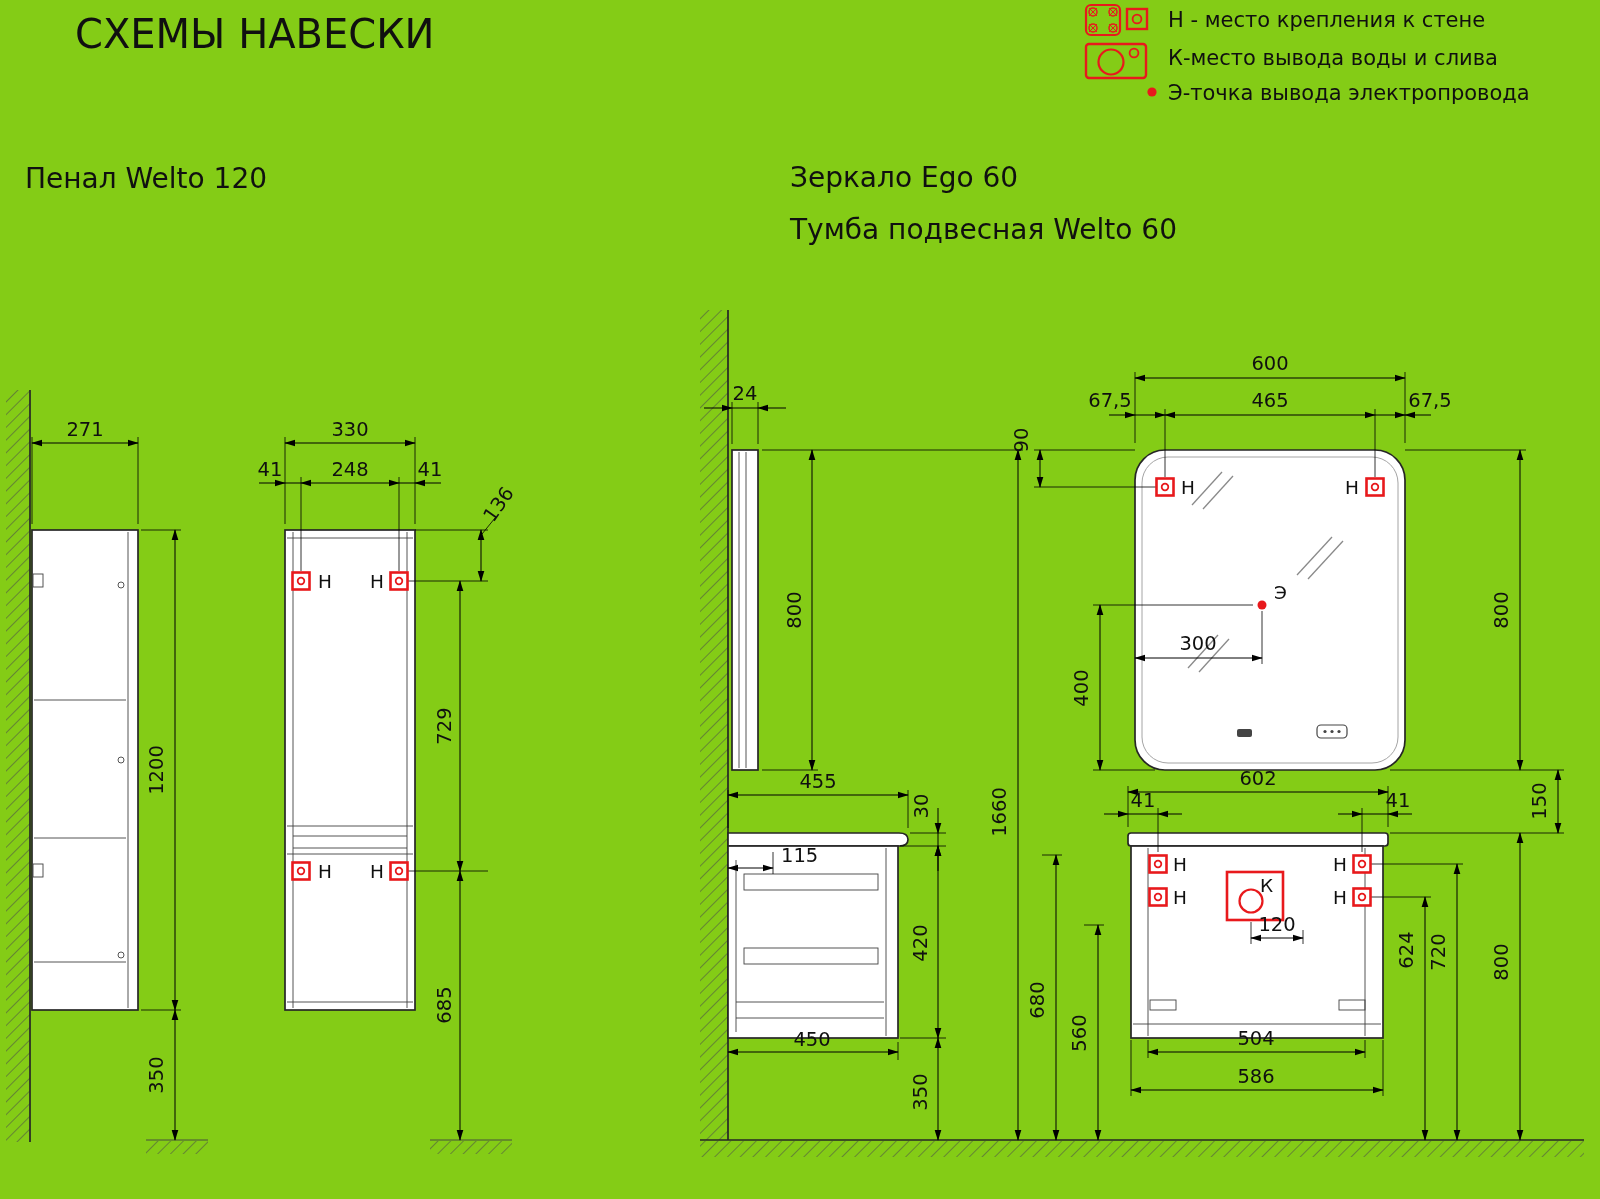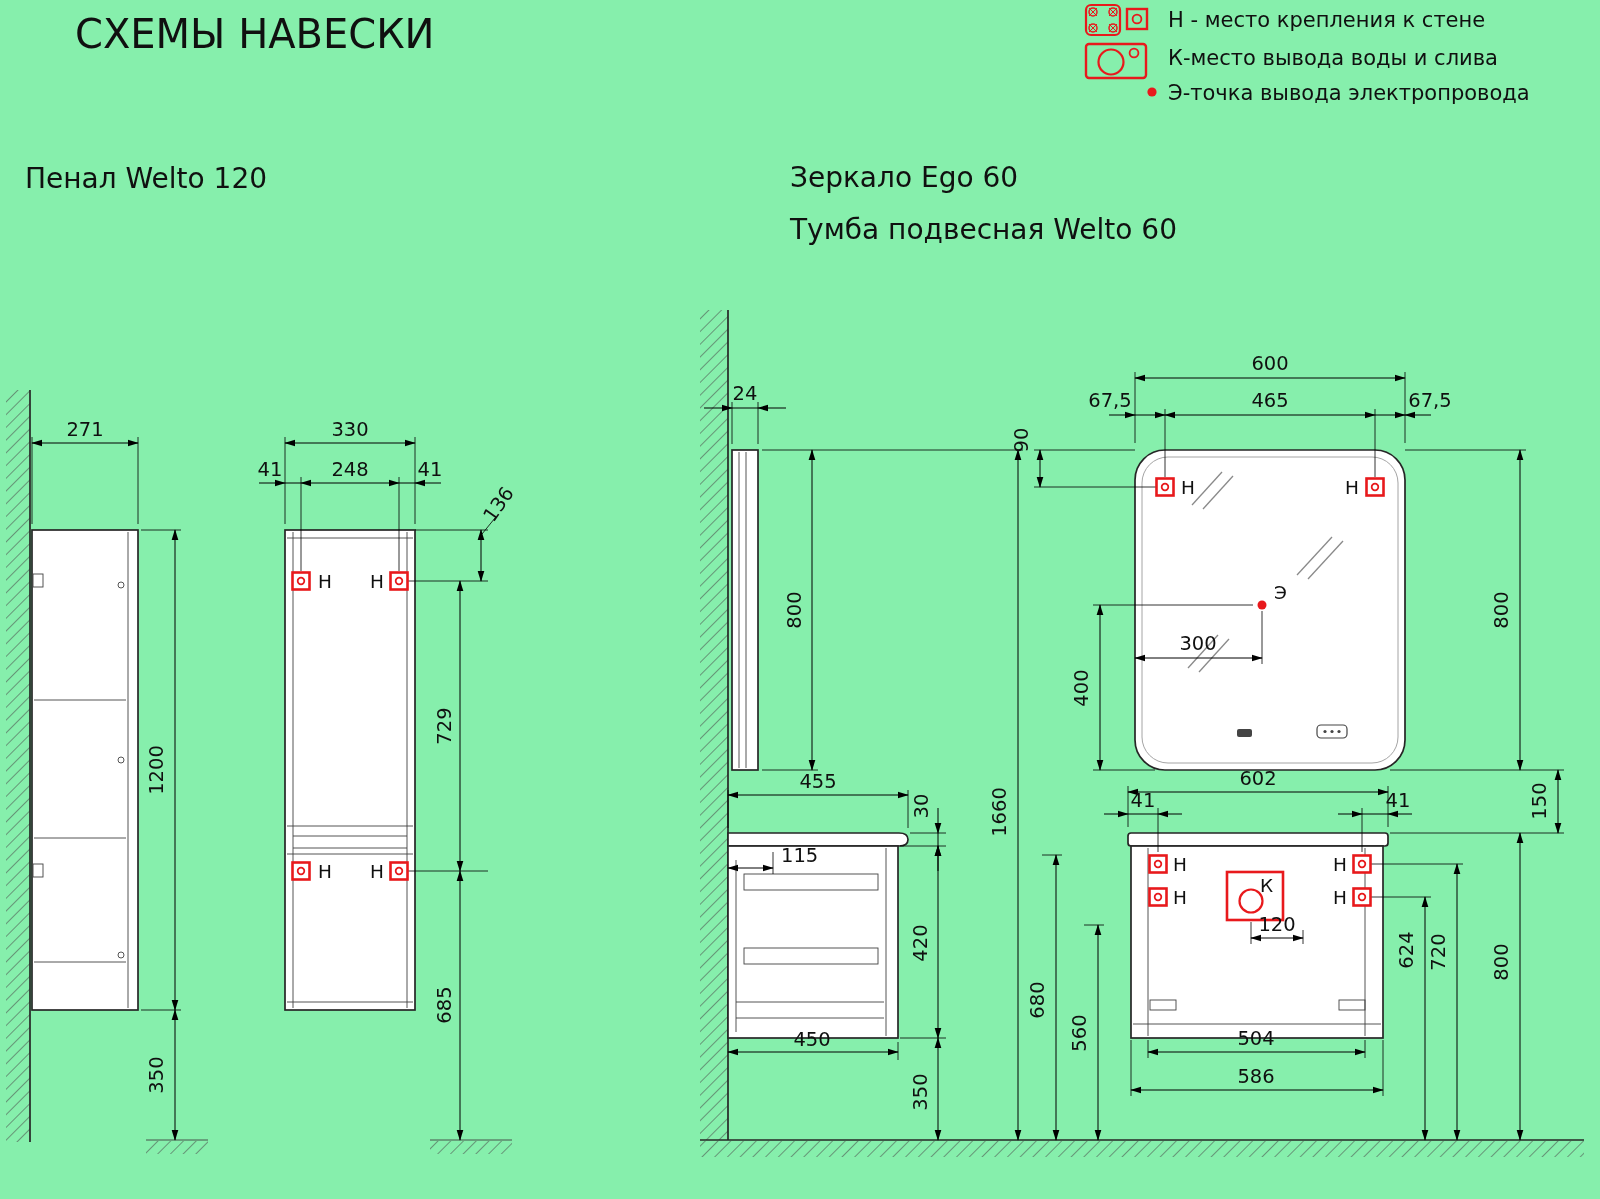--- a/index.html
+++ b/index.html
@@ -1,16 +1,16 @@
 <!DOCTYPE html>
 <html><head>
 <meta charset="utf-8">
 <style>
   html,body{margin:0;padding:0;background:#ffffff;}
-  .page{position:relative;width:1600px;height:1199px;background:#86efac;overflow:hidden;}
+  .page{position:relative;width:1600px;height:1199px;background:#84cc16;overflow:hidden;}
   svg{display:block;}
   text{font-family:"DejaVu Sans","Liberation Sans",sans-serif;fill:#101010;}
   .t-title{font-size:40px;}
   .t-label{font-size:28px;}
   .t-leg{font-size:21px;}
   .t-dim{font-size:19.5px;}
   .t-sym{font-size:18.5px;}
   .ln{stroke:#262626;stroke-width:1.7;fill:none;}
   .lnf{stroke:#262626;stroke-width:1.7;fill:#ffffff;}
   .lt{stroke:#424242;stroke-width:0.9;fill:none;}

